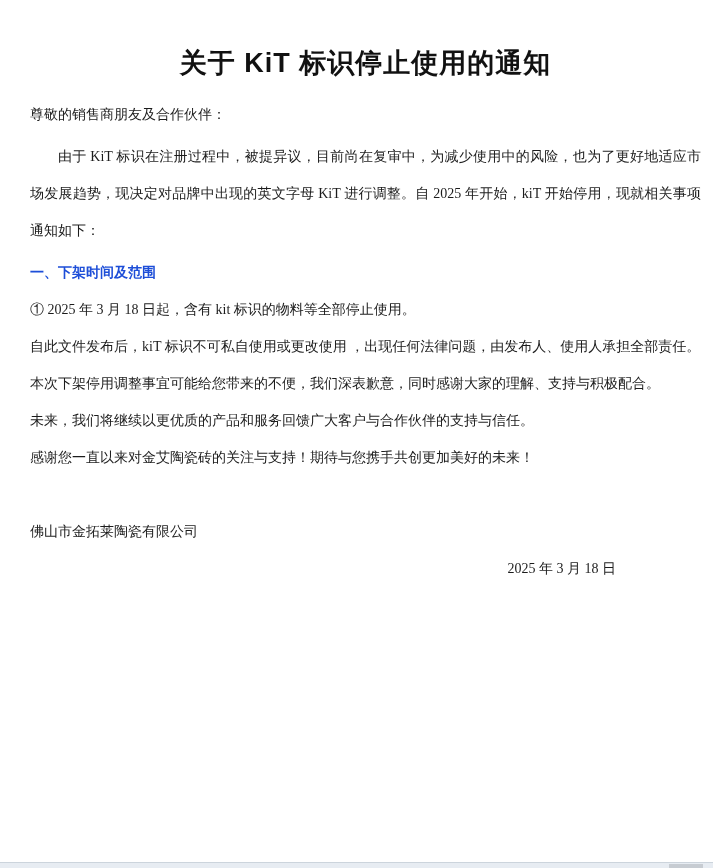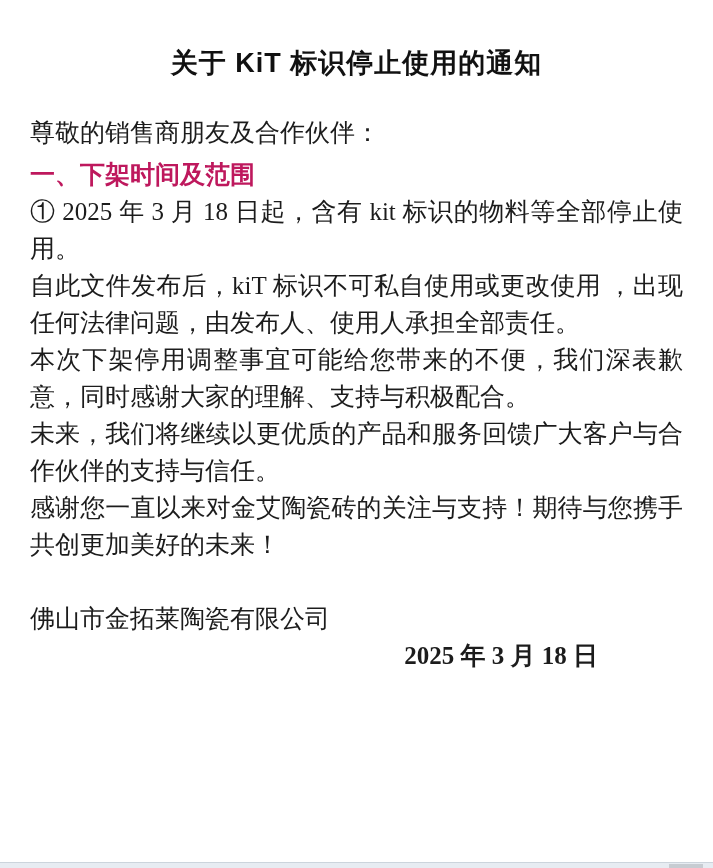--- a/index.html
+++ b/index.html
@@ -12,65 +12,64 @@
     width: 713px;
     height: 868px;
     background: #ffffff;
     overflow: hidden;
     color: #1a1a1a;
   }
   .doc {
     position: absolute;
     top: 38px;
     left: 30px;
-    right: 30px;
+    right: 12px;
   }
   .doc-title {
     font-family: "Liberation Sans", sans-serif;
     font-weight: bold;
     font-size: 27px;
     line-height: 50px;
     letter-spacing: 1px;
     text-align: center;
     color: #111111;
   }
   .doc-body {
-    margin-top: 26px;
+    margin-top: 8px;
     font-family: "Liberation Serif", "DejaVu Serif", serif;
-    font-size: 25px;
+    font-size: 14px;
     line-height: 37px;
     text-align: justify;
     color: #1c1c1c;
   }
   .doc-body p {
     margin: 0;
   }
   .para-indent {
     text-indent: 2em;
   }
   .para-spaced {
     margin-top: 5px !important;
   }
   .sec-heading {
     font-family: "Liberation Sans", sans-serif;
     font-weight: bold;
     margin-top: 5px !important;
-    color: #be185d;
+    color: #1d4ed8;
   }
   .signature {
     margin-top: 37px;
   }
   .sig-company {
     text-align: left;
     padding-right: 58px;
   }
   .sig-date {
     text-align: right;
     padding-right: 85px;
-    font-weight: bold;
   }
   .bottom-scrollbar {
     position: absolute;
     left: 0;
     bottom: 0;
     width: 713px;
     height: 6px;
     background: #e7ecf2;
     border-top: 1px solid #ccd4dc;
     box-sizing: border-box;
@@ -89,20 +88,21 @@
 
 <div class="page">
   <div class="doc">
 
     <div class="doc-title">关于 KiT 标识停止使用的通知</div>
 
     <div class="doc-body">
 
       <p>尊敬的销售商朋友及合作伙伴：</p>
 
+      <p class="para-indent para-spaced">由于 KiT 标识在注册过程中，被提异议，目前尚在复审中，为减少使用中的风险，也为了更好地适应市场发展趋势，现决定对品牌中出现的英文字母 KiT 进行调整。自 2025 年开始，kiT 开始停用，现就相关事项通知如下：</p>
 
       <p class="sec-heading">一、下架时间及范围</p>
 
       <p>① 2025 年 3 月 18 日起，含有 kit 标识的物料等全部停止使用。</p>
 
 
 
       <p>自此文件发布后，kiT 标识不可私自使用或更改使用 ，出现任何法律问题，由发布人、使用人承担全部责任。</p>
 
       <p>本次下架停用调整事宜可能给您带来的不便，我们深表歉意，同时感谢大家的理解、支持与积极配合。</p>

